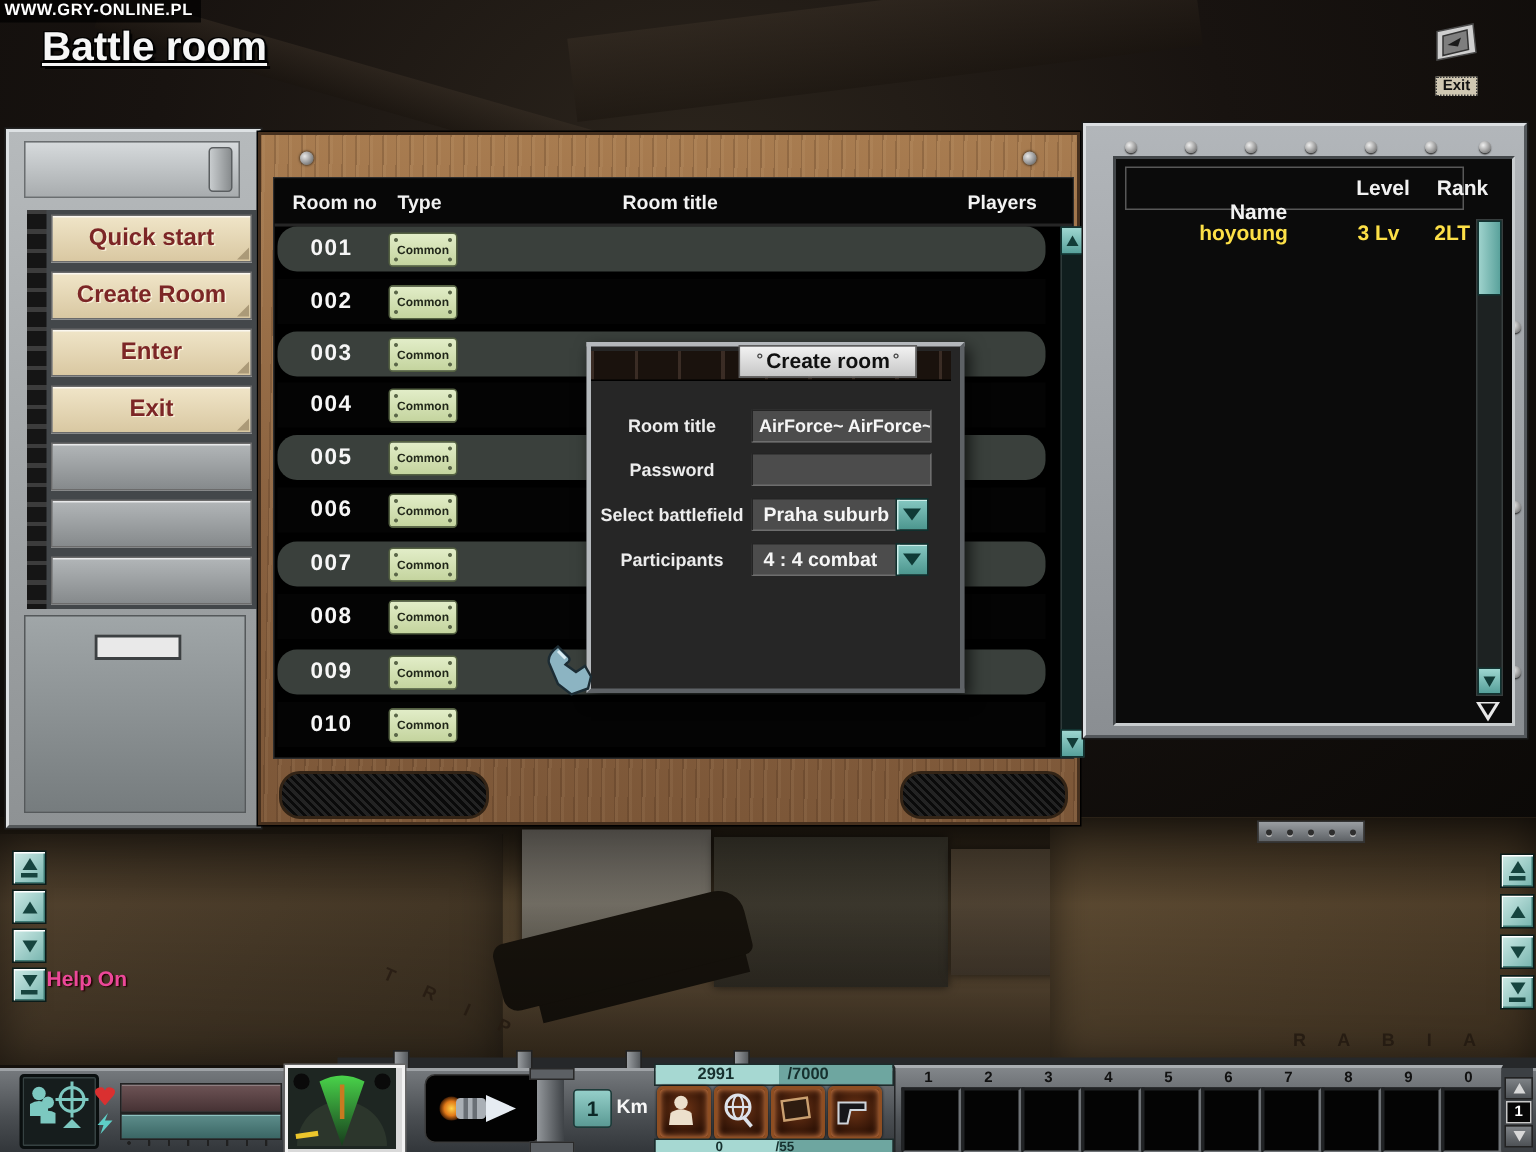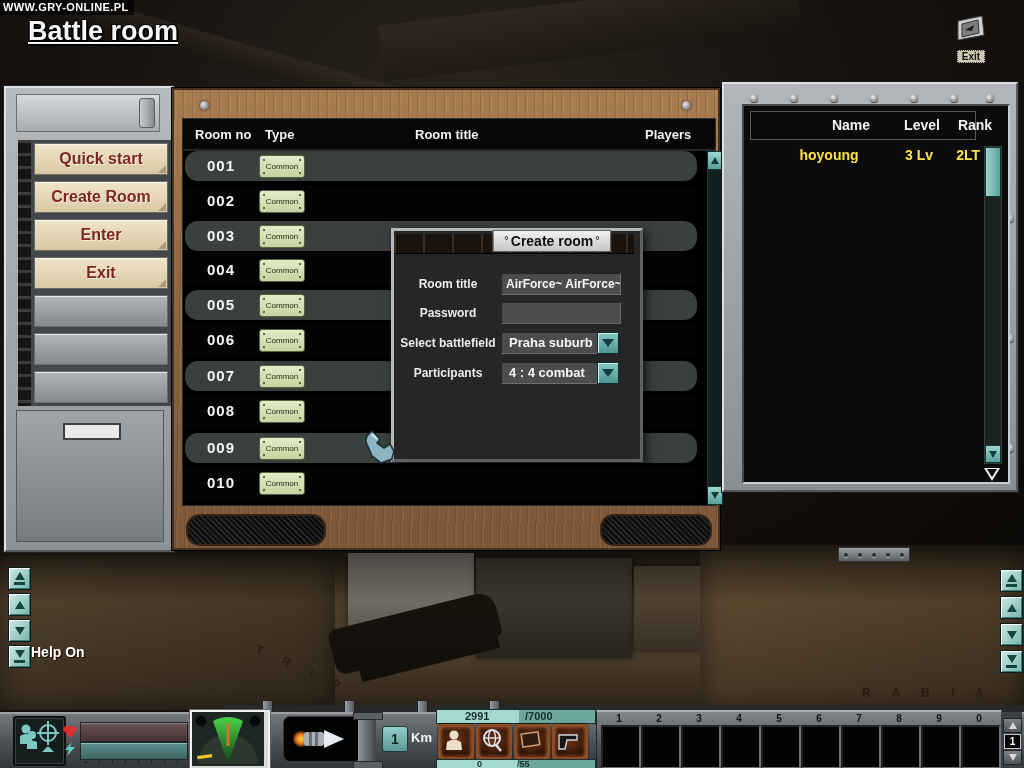--- a/index.html
+++ b/index.html
@@ -71,21 +71,21 @@
   .rhead{position:absolute;left:0;top:0;width:532px;height:30px;background:#070707;
     border-bottom:2px solid #262626;color:#f2f2f2;font-size:13px;font-weight:bold;}
   .rhead span{position:absolute;top:8px;}
   .rrow{position:absolute;left:2px;width:512px;height:30px;cursor:pointer;}
   .rrow.odd{background:#3a403c;border-radius:13px;}
   .rrow.even{background:#040404;}
   .rno{position:absolute;left:0;top:6px;width:72px;text-align:center;color:#f6f6f6;
     font-size:15px;font-weight:bold;letter-spacing:1px;}
   .badge{position:absolute;left:74px;top:4px;width:44px;height:21px;line-height:21px;text-align:center;
     background:linear-gradient(180deg,#e2edc8,#c4d49e);border:1px solid #556242;border-radius:3px;
-    font-size:8px;font-weight:normal;color:#22281a;
+    font-size:8px;font-weight:bold;color:#22281a;
     background-image:radial-gradient(circle at 4px 4px,#5a6648 1px,transparent 1.6px),
       radial-gradient(circle at calc(100% - 4px) 4px,#5a6648 1px,transparent 1.6px),
       radial-gradient(circle at 4px calc(100% - 4px),#5a6648 1px,transparent 1.6px),
       radial-gradient(circle at calc(100% - 4px) calc(100% - 4px),#5a6648 1px,transparent 1.6px),
       linear-gradient(180deg,#e2edc8,#c4d49e);}
   .vscroll{position:absolute;left:524px;top:32px;width:14px;height:352px;background:#101e1e;
     border:1px solid #2e3a3a;}
   .varrow{position:absolute;left:-1px;width:14px;height:17px;
     background:linear-gradient(180deg,#9ed6d0,#56a09a);border:1px solid #123432;
     display:flex;align-items:center;justify-content:center;cursor:pointer;}
@@ -166,21 +166,21 @@
   .mtab i{width:4px;height:4px;border-radius:50%;background:#2e2e2e;box-shadow:0 1px 0 #bbb;}
 
   
   .navbtn{position:absolute;width:21px;height:21px;
     background:linear-gradient(135deg,#cdeae6,#76b4ae);border:1px solid #0a1c1a;
     box-shadow:inset 1px 1px 0 #ffffff,inset -1px -1px 0 #3e7a74;
     display:flex;flex-direction:column;align-items:center;justify-content:center;cursor:pointer;}
   .navbtn .tri-u{border-left-width:5px;border-right-width:5px;border-bottom:8px solid #16443f;}
   .navbtn .tri-d{border-left-width:5px;border-right-width:5px;border-top:8px solid #16443f;}
   .navbtn .ebar{width:11px;height:3px;background:#16443f;margin-top:2px;}
-  .help-on{position:absolute;left:31px;top:644px;color:#ffffff;font-size:14px;font-weight:bold;
+  .help-on{position:absolute;left:31px;top:644px;color:#ec4899;font-size:14px;font-weight:bold;
     text-shadow:1px 1px 1px #200;}
 
   
   .hud{position:absolute;left:0;top:712px;width:1024px;height:56px;
     background:linear-gradient(180deg,#74787c,#4a4e52 55%,#303438);border-top:2px solid #9ea2a6;}
   .hud-rail{position:absolute;left:225px;top:705px;width:799px;height:8px;background:#26282a;}
   .post{position:absolute;top:700px;width:9px;height:12px;background:linear-gradient(90deg,#9a9ea2,#55595d);
     border:1px solid #222;}
   .hud-ibox{position:absolute;left:13px;top:716px;width:49px;height:46px;background:#161d1d;
     border:2px solid #0a0f0f;box-shadow:inset 0 0 0 1px #364242;border-radius:3px;}
@@ -379,21 +379,21 @@
     <div class="rivet" style="left:106px;top:10px;"></div>
       <div class="rivet" style="left:146px;top:10px;"></div>
     <div class="rivet" style="left:186px;top:10px;"></div>
       <div class="rivet" style="left:226px;top:10px;"></div>
     <div class="rivet" style="left:262px;top:10px;"></div>
     <div class="rivet" style="left:282px;top:130px;"></div>
       <div class="rivet" style="left:282px;top:250px;"></div>
     <div class="rivet" style="left:282px;top:360px;"></div>
     <div class="rblack">
       <div class="phead">
-        <span style="left:40px;width:120px;">Name</span>
+        <span style="left:28px;width:120px;margin-top:16px;">Name</span>
         <span style="left:146px;width:50px;">Level</span>
         <span style="left:198px;width:52px;">Rank</span>
       </div>
       <div class="prow">
         <span style="left:24px;width:110px;">hoyoung</span>
         <span style="left:146px;width:46px;">3 Lv</span>
         <span style="left:198px;width:52px;">2LT 1</span>
       </div>
       <div class="pscroll">
         <div class="pthumb"></div>

